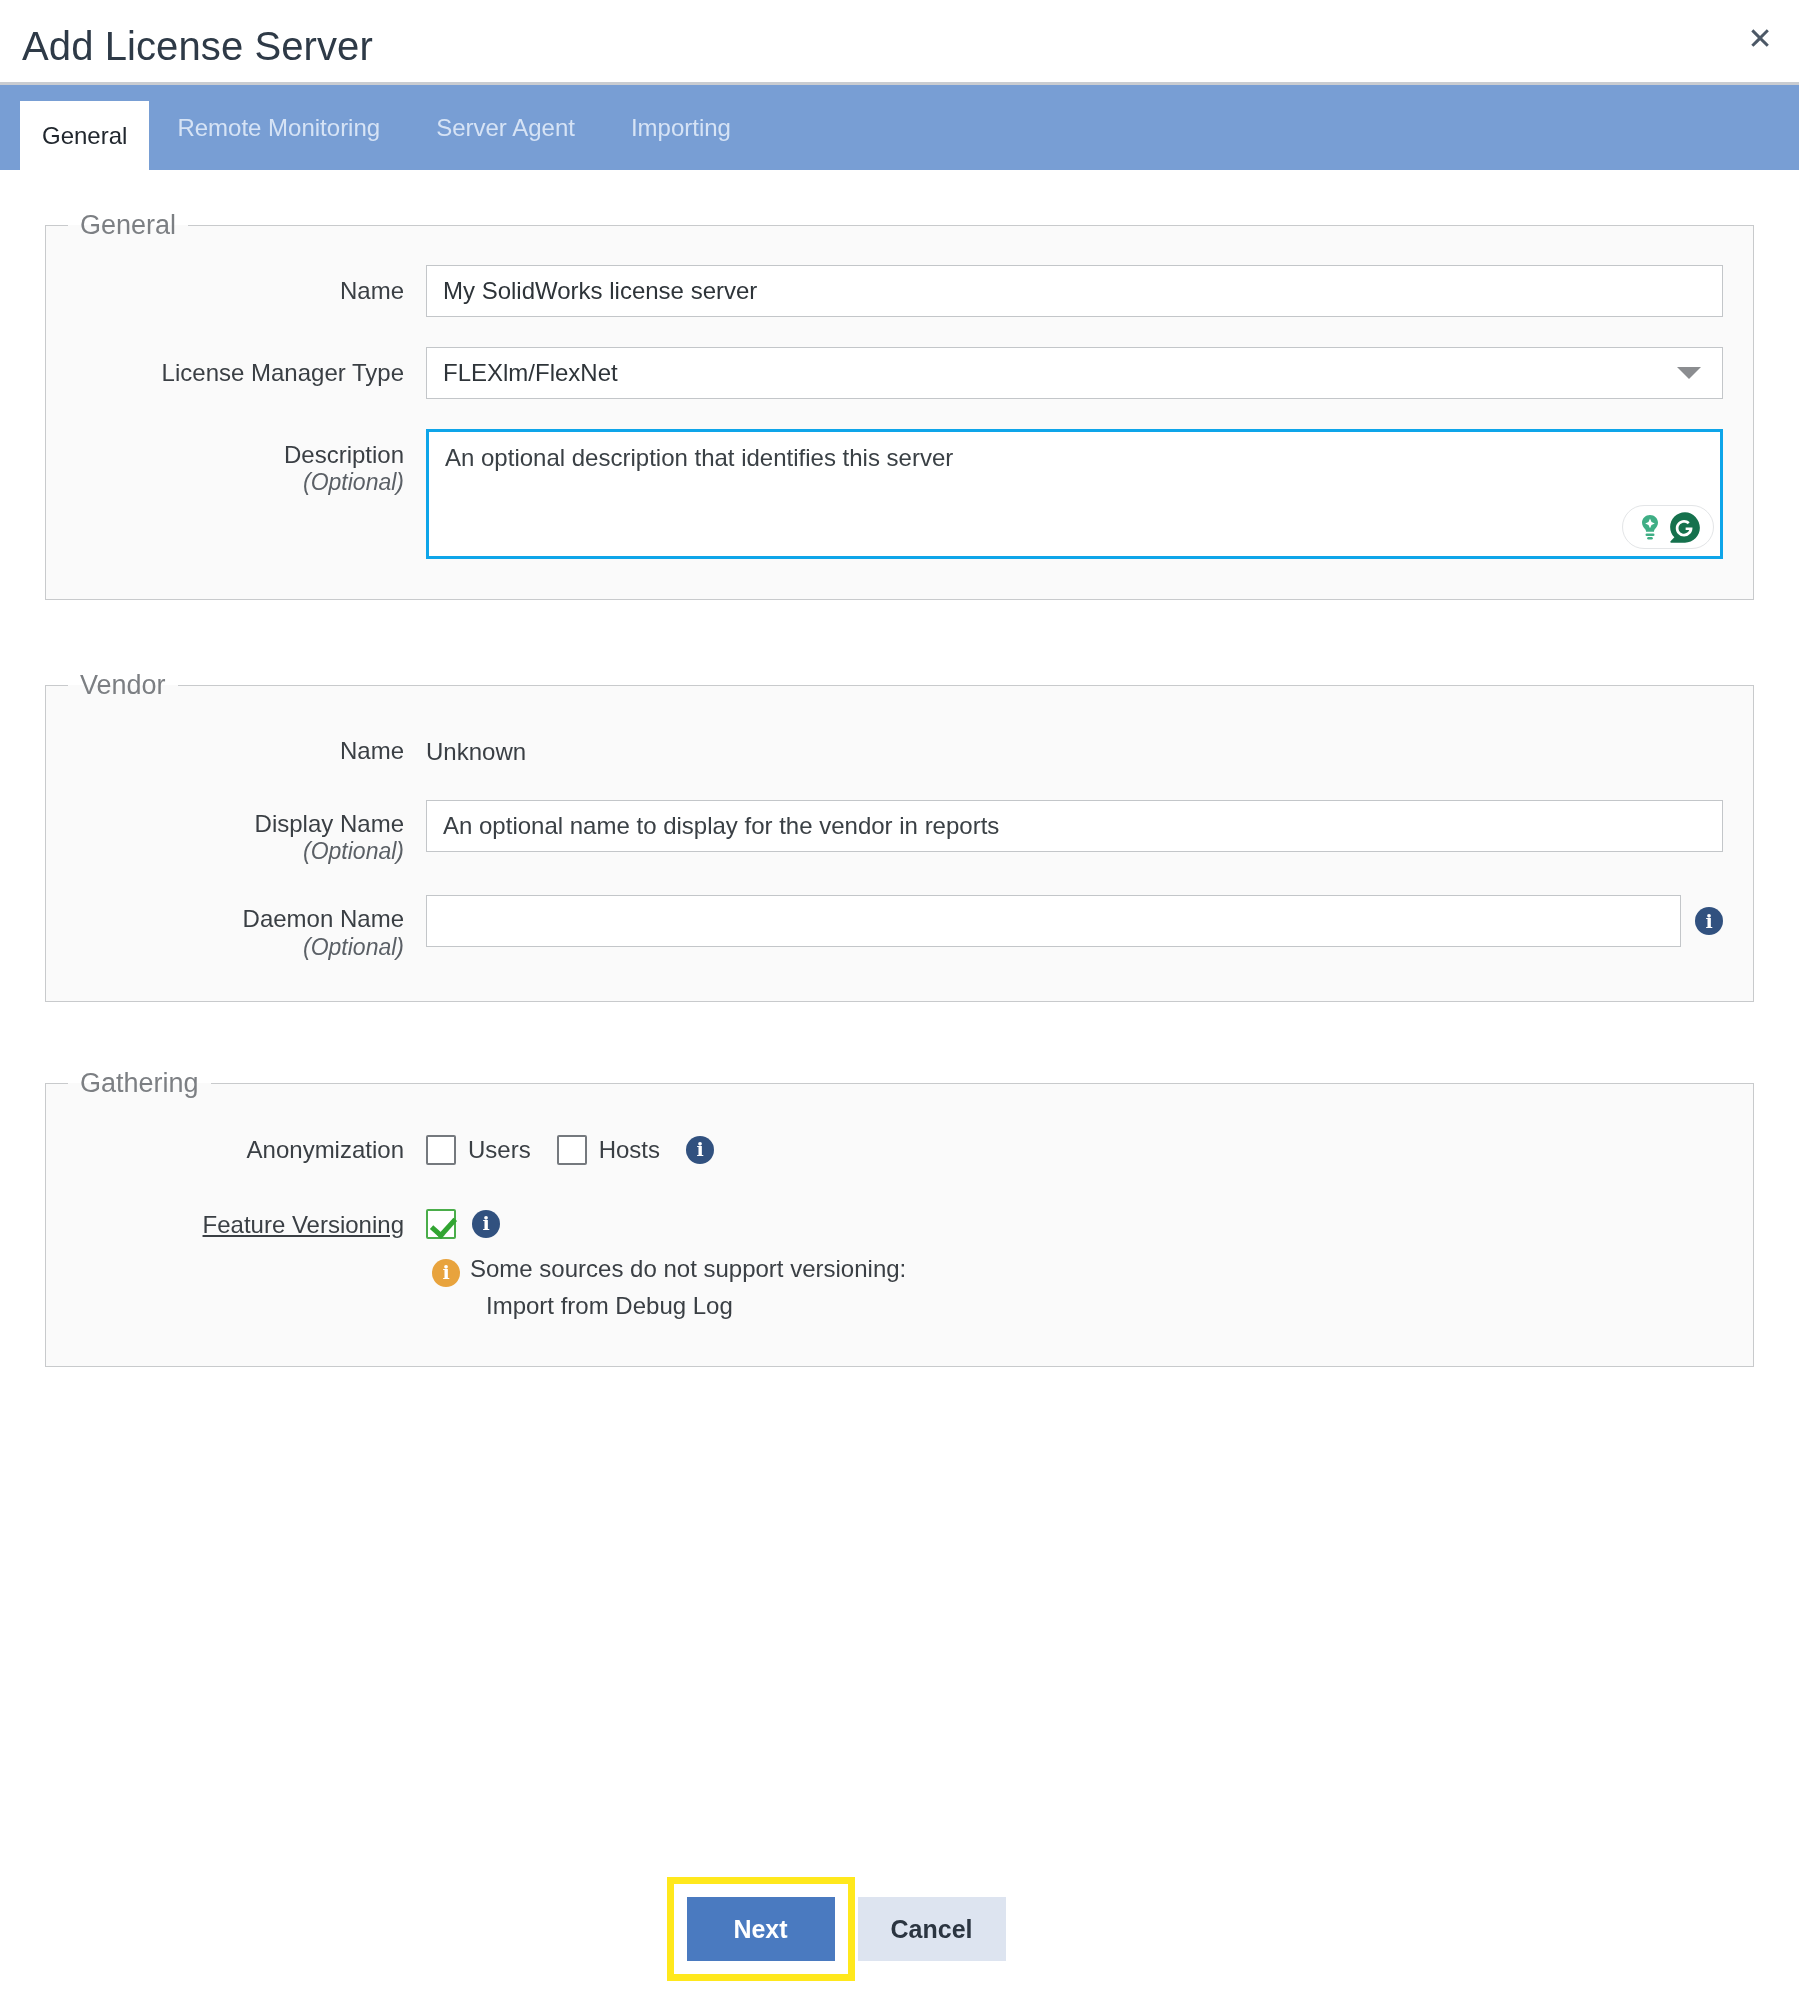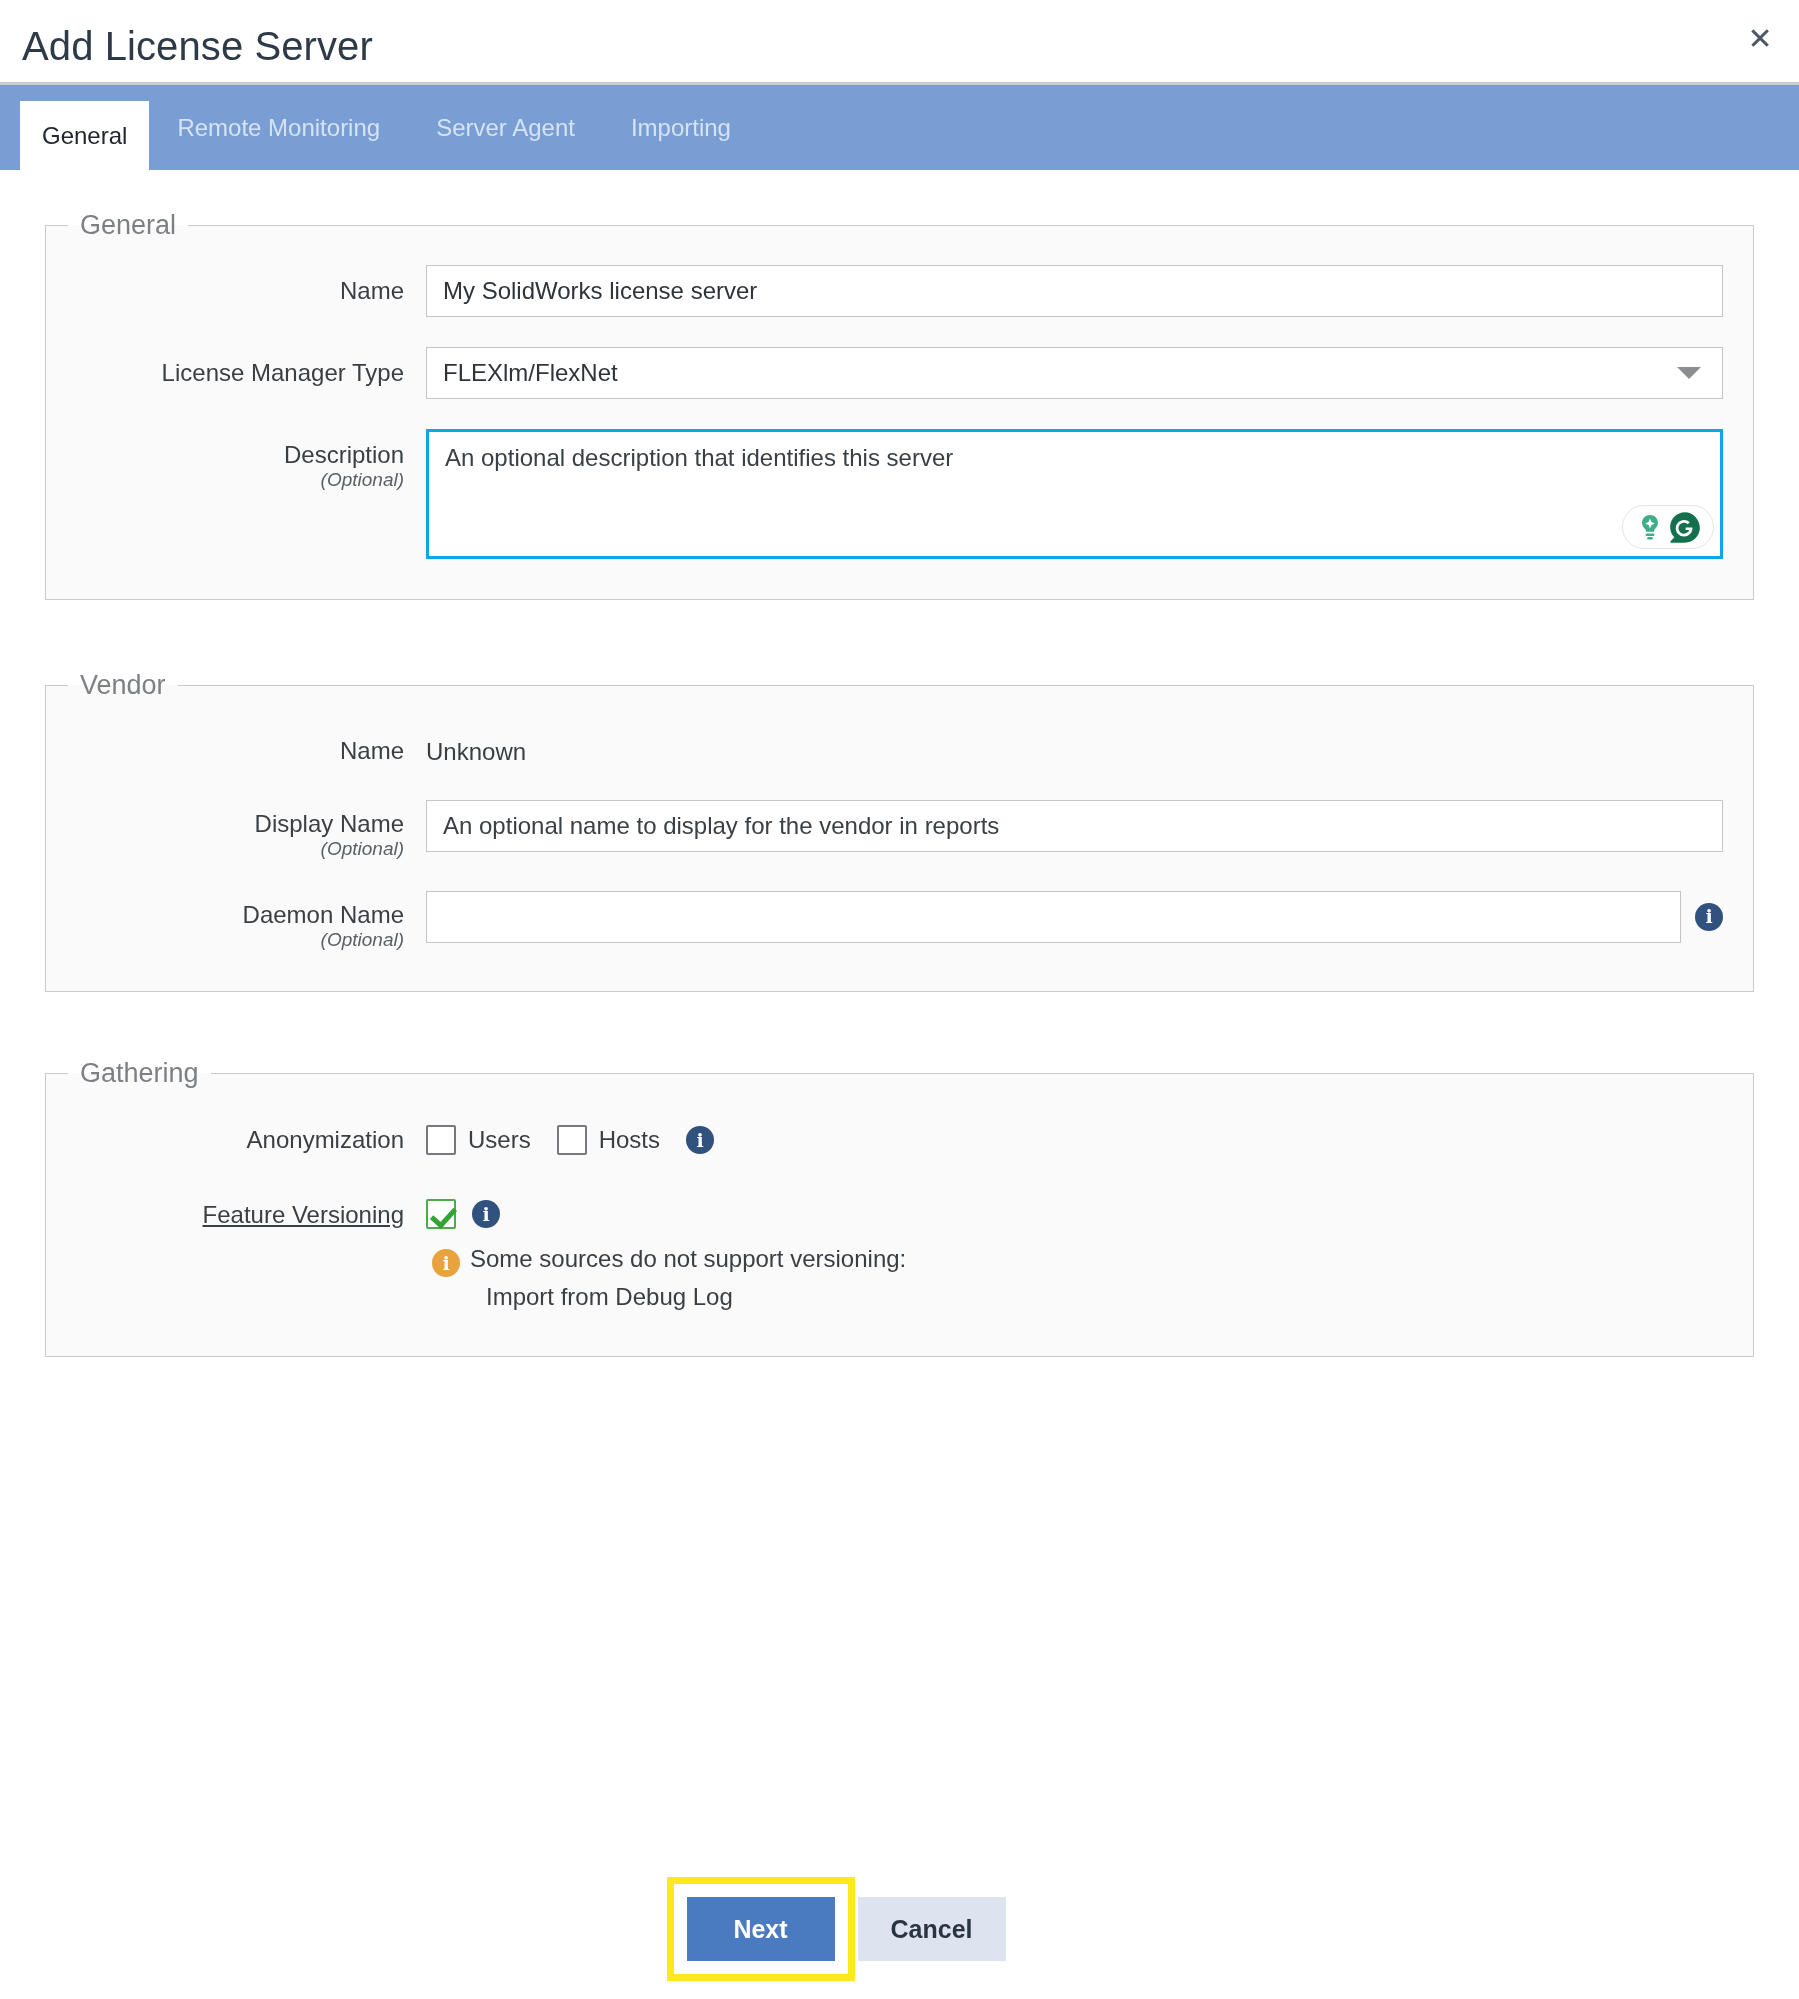--- a/index.html
+++ b/index.html
@@ -109,21 +109,21 @@
     padding-right: 22px;
     font-size: 24px;
     color: #3a3f44;
     line-height: 1.18;
     flex: 0 0 380px;
   }
   .lbl .opt {
     display: block;
     font-style: italic;
     color: #5b6066;
-    font-size: 19px;
+    font-size: 23px;
   }
 
   input.txt, .fakeinput {
     flex: 1 1 auto;
     height: 52px;
     border: 1px solid #c3c6c9;
     background: #ffffff;
     font-size: 24px;
     color: #2e3439;
     padding: 0 16px;

